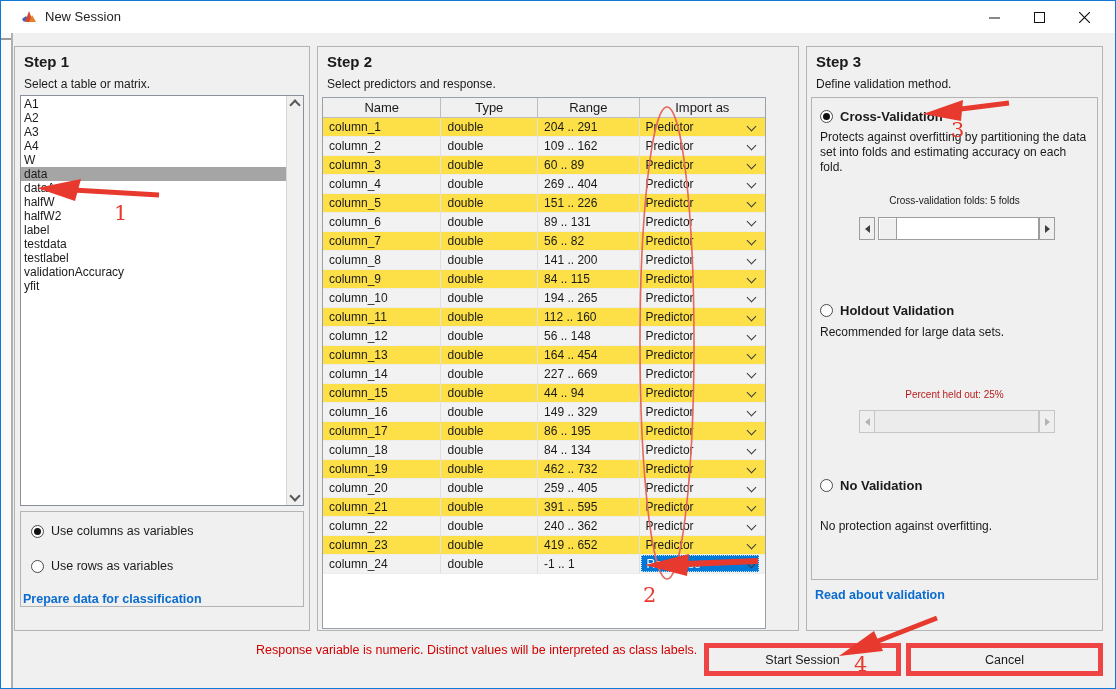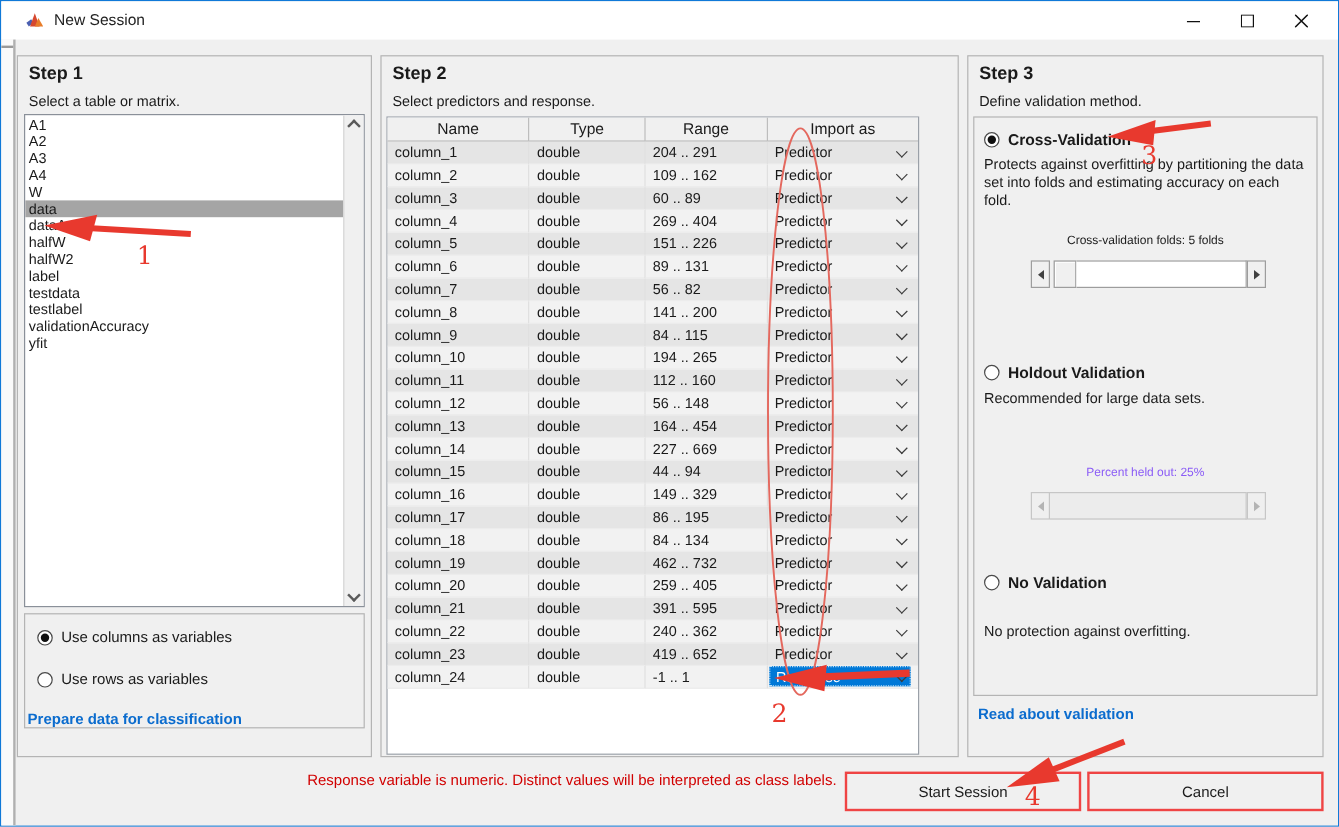--- a/index.html
+++ b/index.html
@@ -36,49 +36,49 @@
   
   .radio-box{position:absolute;left:5px;top:464px;width:284px;height:96px;border:1px solid #b4b4b4;box-sizing:border-box;}
   .radio-row{position:absolute;display:flex;align-items:center;gap:7px;font-size:12.5px;}
   .radio{width:13px;height:13px;border:1px solid #4a4a4a;border-radius:50%;background:#fff;position:relative;flex:none;box-sizing:border-box;}
   .radio.on::after{content:"";position:absolute;left:2px;top:2px;right:2px;bottom:2px;background:#101010;border-radius:50%;}
   .link{position:absolute;font-size:12.5px;font-weight:bold;color:#0b6cce;cursor:pointer;}
   
   .table-viewport{position:absolute;left:4px;top:50px;width:444px;height:532px;background:#fff;border:1px solid #9aa0a8;box-sizing:border-box;}
   .thead{display:flex;height:20px;background:#f0f0f0;}
   .th{box-sizing:border-box;border-right:1px solid #bdbdbd;border-bottom:1px solid #bdbdbd;font-size:13px;text-align:center;line-height:19px;}
-  .trow{display:flex;height:19px;background:#e5e5e5;}
+  .trow{display:flex;height:19px;background:#fde047;}
   .trow.alt{background:#f2f2f2;}
   .td{box-sizing:border-box;border-right:1px solid #e0e0e0;border-bottom:1px solid #ececec;font-size:12px;line-height:18px;padding-left:6px;white-space:nowrap;overflow:hidden;position:relative;}
   .c-name{width:119px;}
   .c-type{width:97px;}
   .c-range{width:102px;}
   .c-import{width:126px;border-right:none;}
   .chev{position:absolute;right:10px;top:5px;width:6px;height:6px;border-left:1.5px solid #3c3c3c;border-top:1.5px solid #3c3c3c;transform:rotate(225deg);}
   .resp-badge{position:absolute;left:1px;top:0;right:6px;bottom:1px;background:#0078d7;color:#fff;border:1px dotted #bfe0f7;box-sizing:border-box;line-height:16px;padding-left:5px;}
   
   .v-box{position:absolute;left:4px;top:50px;width:287px;height:483px;border:1px solid #b4b4b4;box-sizing:border-box;}
   .v-radio-label{font-size:13px;font-weight:bold;}
   .v-desc{position:absolute;left:8px;width:271px;font-size:12px;line-height:15px;}
   .v-center-label{position:absolute;left:0;width:100%;text-align:center;font-size:10px;}
-  .v-center-label.dim{color:#8b5cf6;}
+  .v-center-label.dim{color:#b91c1c;}
   
   .slider{position:absolute;left:47px;width:196px;height:23px;display:flex;box-sizing:border-box;}
   .sl-btn{width:16px;height:23px;background:#f0f0f0;border:1px solid #9d9d9d;box-sizing:border-box;display:flex;align-items:center;justify-content:center;flex:none;}
   .sl-thumb{width:19px;height:23px;background:#f0f0f0;border:1px solid #9d9d9d;box-sizing:border-box;margin-left:3px;box-shadow:inset 1px 1px 0 #ffffff;flex:none;}
   .sl-track{flex:1;background:#fff;border:1px solid #9d9d9d;border-left:none;box-sizing:border-box;}
   .tri-l{width:0;height:0;border-top:4px solid transparent;border-bottom:4px solid transparent;border-right:5px solid #404040;}
   .tri-r{width:0;height:0;border-top:4px solid transparent;border-bottom:4px solid transparent;border-left:5px solid #404040;}
   .slider.disabled .sl-btn{border-color:#c6c6c6;background:#efefef;}
   .slider.disabled .sl-track{border-color:#c6c6c6;background:#ececec;}
   .slider.disabled .tri-l{border-right-color:#b4b4b4;}
   .slider.disabled .tri-r{border-left-color:#b4b4b4;}
   
   .warning{position:absolute;left:255px;top:642px;font-size:12.5px;color:#d10000;}
-  .btn{position:absolute;top:642px;width:197px;height:33px;background:#f0f0f0;border:2px solid #ef4444;box-sizing:border-box;font-size:12.5px;display:flex;align-items:center;justify-content:center;cursor:pointer;}
+  .btn{position:absolute;top:642px;width:197px;height:33px;background:#f0f0f0;border:5px solid #ef4444;box-sizing:border-box;font-size:12.5px;display:flex;align-items:center;justify-content:center;cursor:pointer;}
   #start-btn{left:703px;}
   #cancel-btn{left:905px;}
   
   .overlay{position:absolute;left:0;top:0;width:1116px;height:689px;pointer-events:none;z-index:20;}
 </style>
 </head>
 <body>
 
 <div class="window">
 

